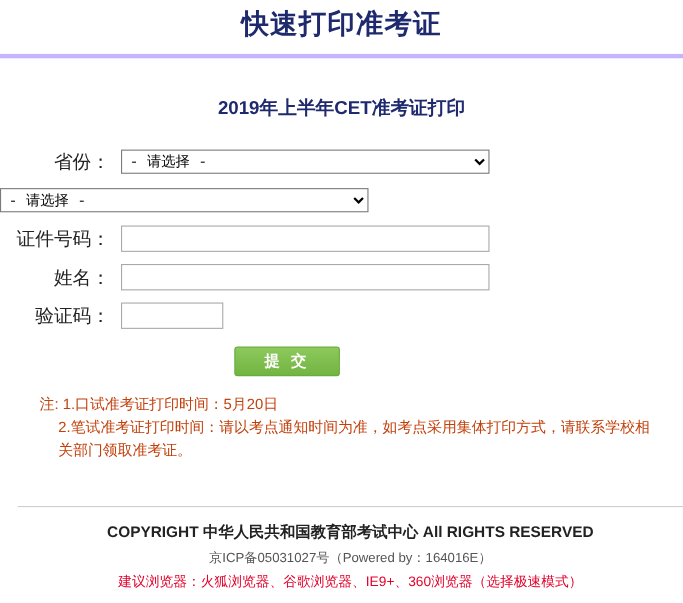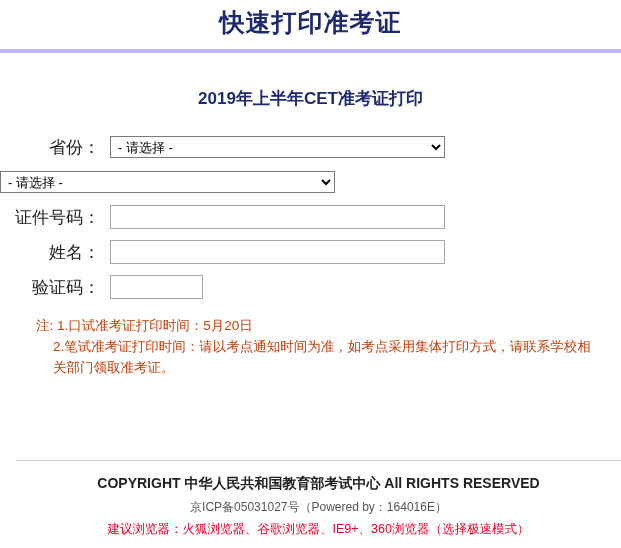--- a/index.html
+++ b/index.html
@@ -64,21 +64,21 @@
     text-align: right;
     padding-right: 10px;
     font-size: 17px;
     color: #222222;
     white-space: nowrap;
     box-sizing: border-box;
   }
   .field-select {
     width: 335px;
     height: 22px;
-    font-family: Liberation Sans, sans-serif;
+    font-family: Liberation Mono, monospace;
     font-size: 13px;
     color: #000;
     border: 1px solid #7b7b7b;
     background: #ffffff;
     box-sizing: border-box;
     padding-left: 3px;
   }
   .field-input {
     width: 335px;
     height: 24px;
@@ -191,20 +191,23 @@
         <input class="field-input" type="text" value="" style="">
       </div>
 
       <div class="form-row">
         <div class="form-label">验证码：</div>
         <input class="field-input small" type="text" value="" style="">
       </div>
 
     </div>
 
+    <div class="submit-wrap">
+      <button class="submit-btn">提  交</button>
+    </div>
 
     <div class="notes">
       <div>注: 1.口试准考证打印时间：5月20日</div>
       <div class="note-line-2">2.笔试准考证打印时间：请以考点通知时间为准，如考点采用集体打印方式，请联系学校相关部门领取准考证。</div>
     </div>
 
   </div>
 
   <div class="footer">
     <div class="footer-copyright">COPYRIGHT 中华人民共和国教育部考试中心  All RIGHTS RESERVED</div>

